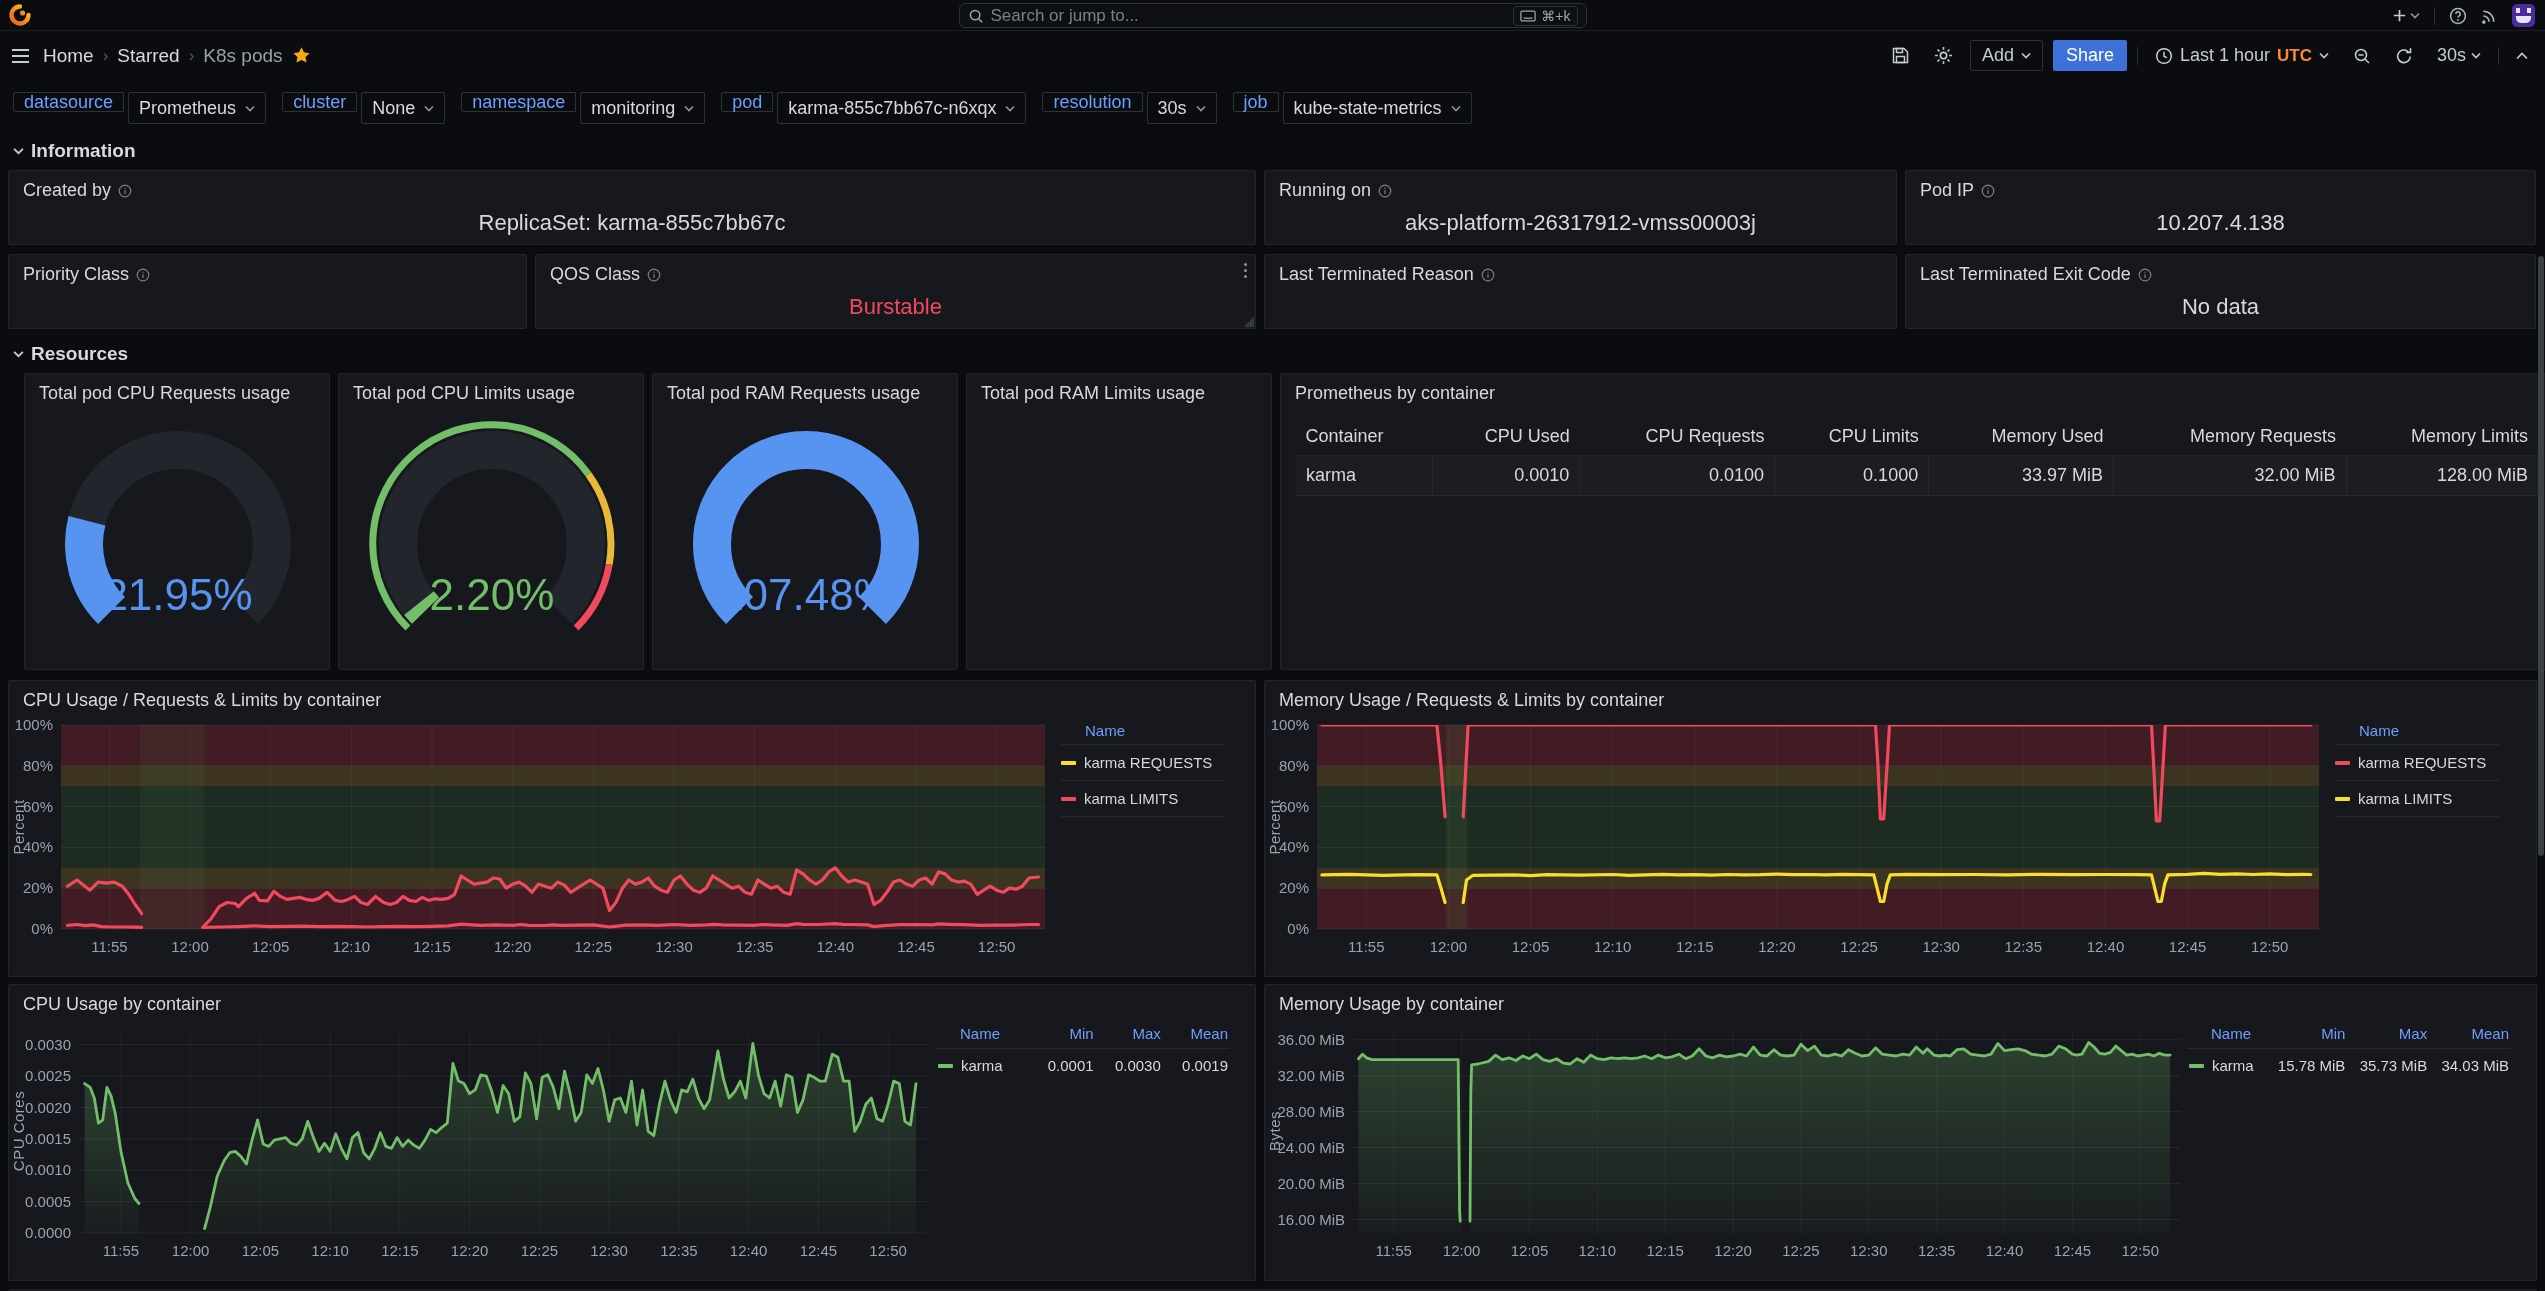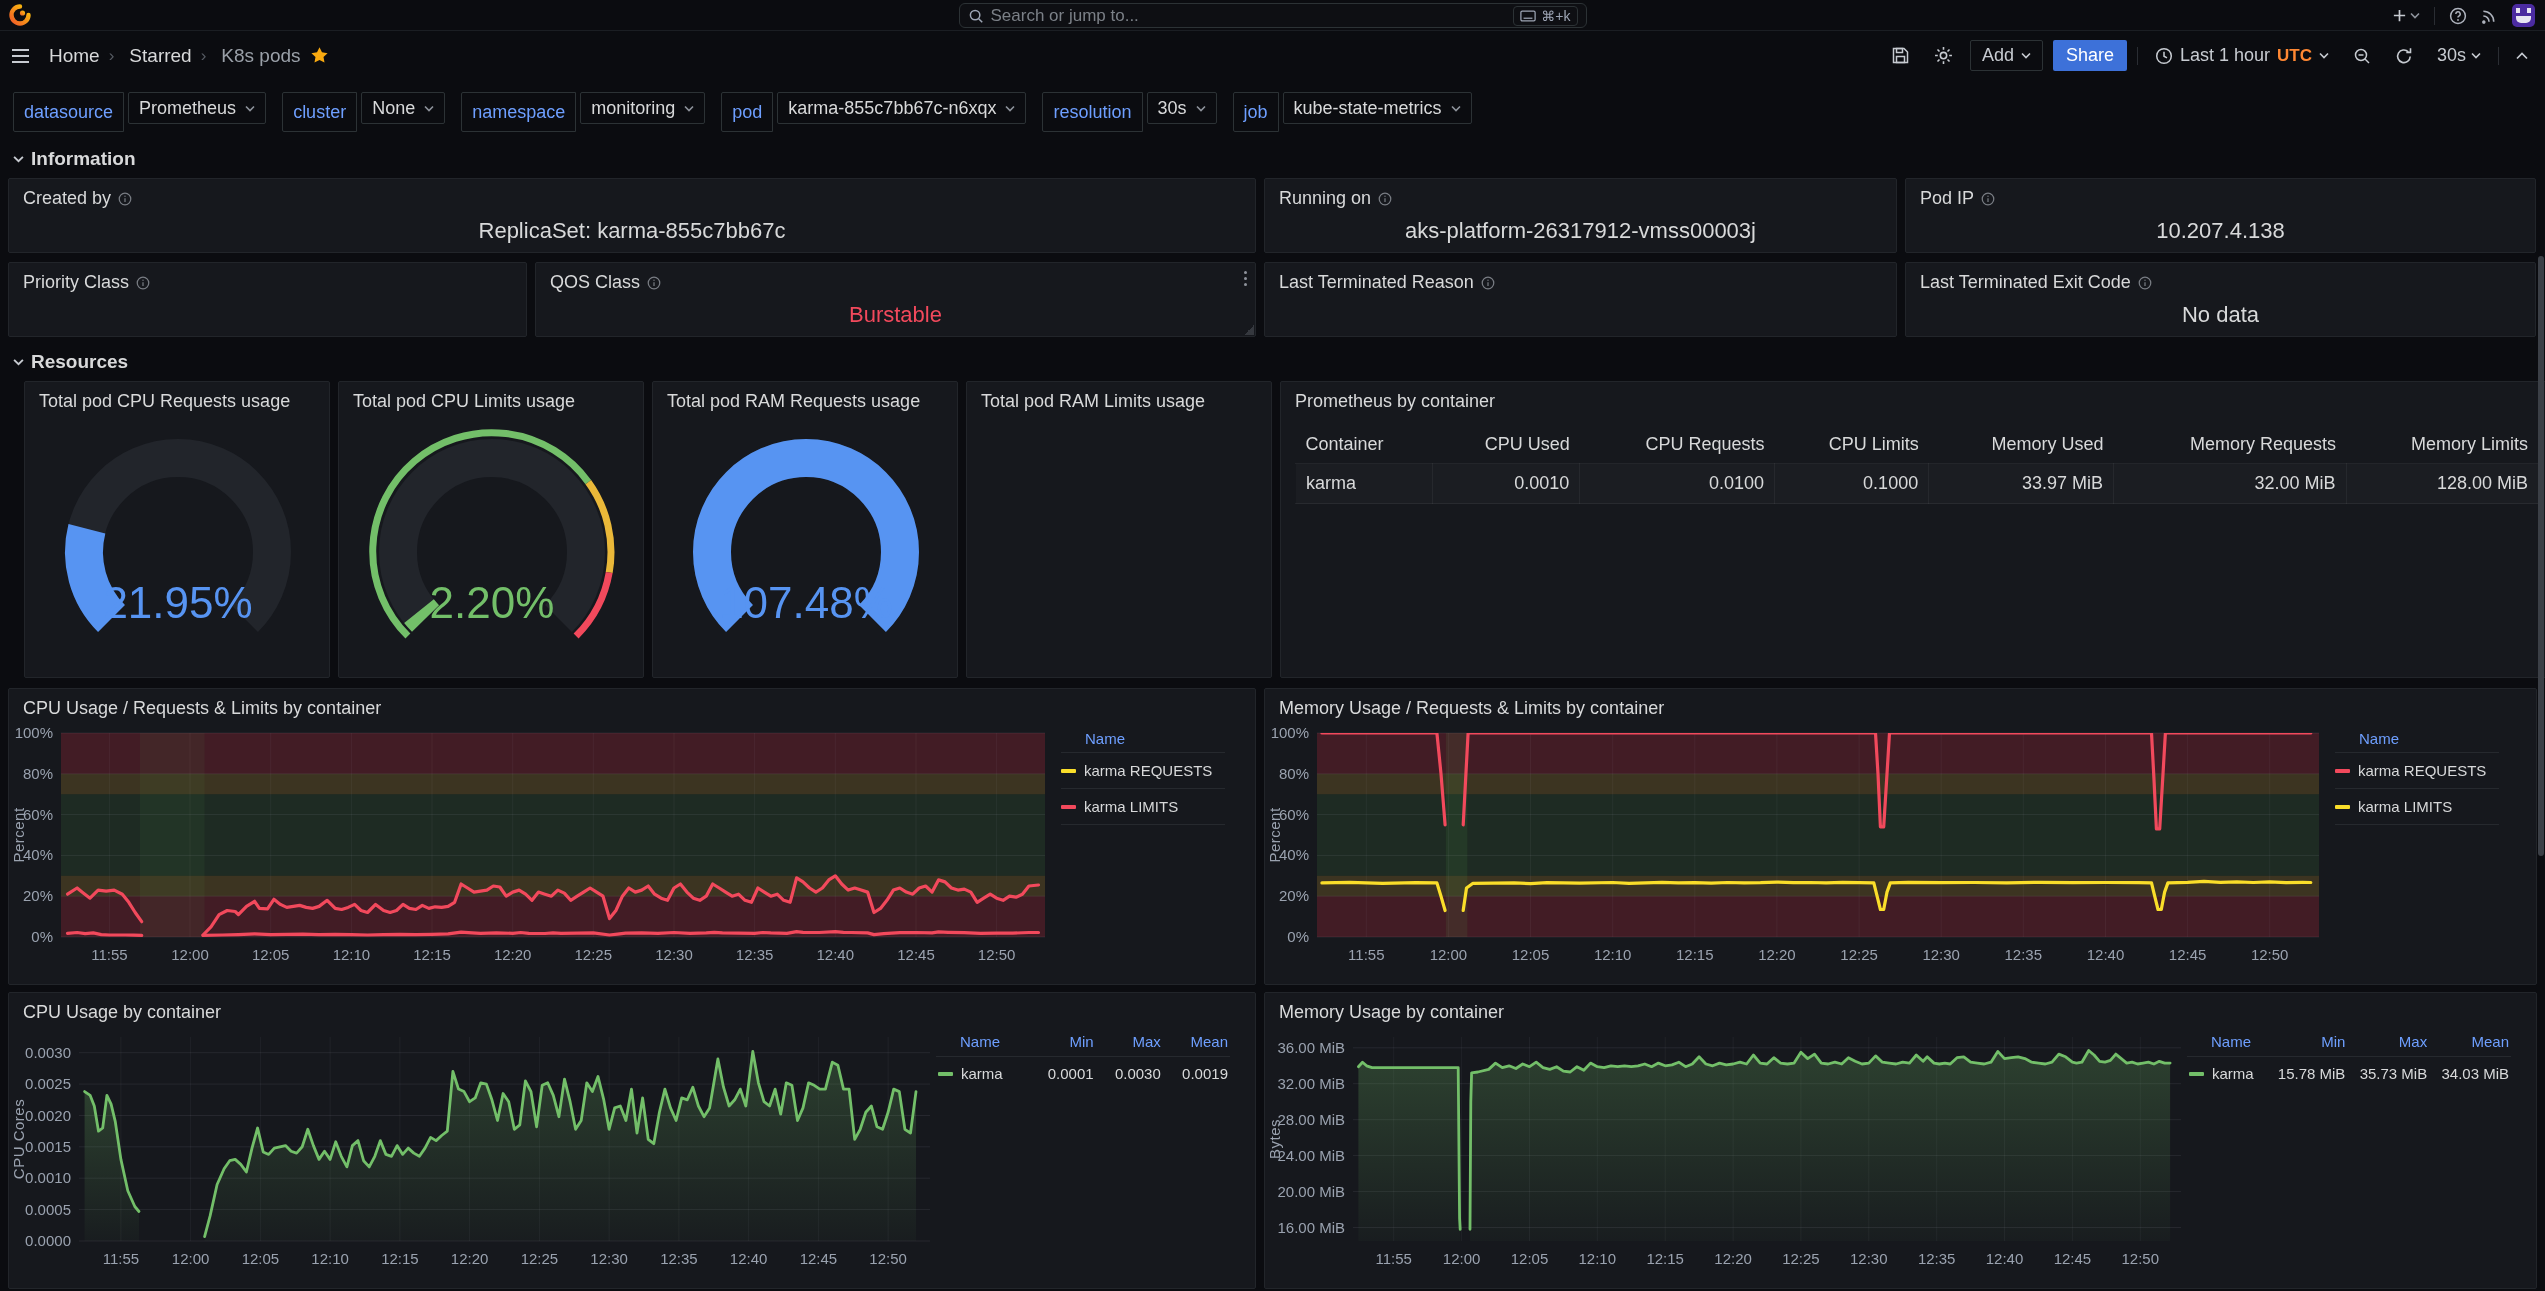--- a/index.html
+++ b/index.html
@@ -17,36 +17,36 @@
   .kbd { display:flex; align-items:center; gap:5px; border:1px solid #2c3235; border-radius:4px; padding:1px 6px; color:#9da5b4; font-size:14px; white-space:nowrap; }
   .nav-right { position:absolute; right:10px; top:0; height:31px; display:flex; align-items:center; gap:14px; }
   .icon-btn { display:flex; align-items:center; gap:3px; color:#aeb3bd; cursor:pointer; }
   .vdiv { width:1px; height:18px; background:#2a2d33; }
   .avatar { width:23px; height:23px; border-radius:5px; background:#4b2ba0; position:relative; overflow:hidden; }
   .avatar i { position:absolute; background:#e8e6f2; }
 
   
   .subnav { position:relative; height:49px; display:flex; align-items:center; padding:0 12px; }
   .crumbs { display:flex; align-items:center; gap:9px; font-size:19px; margin-left:14px; }
-  .crumb { color:#d8d9da; cursor:pointer;margin-left:6px; }
+  .crumb { color:#d8d9da; cursor:pointer; }
   .crumb.current { color:#9aa0a8; }
   .crumb-sep { color:#565b63; font-size:17px; }
   .subnav-right { position:absolute; right:10px; display:flex; align-items:center; gap:10px; }
   .tool-btn { display:flex; align-items:center; gap:7px; color:#c7cbd1; font-size:18px; padding:4px 7px; border-radius:2px; cursor:pointer; white-space:nowrap; }
   .btn-outline { border:1px solid #2c3235; padding:4px 11px; }
   .btn-primary { background:#3d71d9; color:#fff; padding:5px 13px; border-radius:2px; font-size:18px; cursor:pointer; }
   .utc { color:#ff8833; font-weight:700; font-size:17px; }
   .hamburger { display:flex; flex-direction:column; gap:4px; cursor:pointer; }
   .hamburger span { width:17px; height:2px; background:#c7cbd1; }
 
   
   .dash { padding:12px 8px 0 8px; }
   .pills { display:flex; gap:16px; flex-wrap:nowrap; margin-left:5px; }
   .pill { display:flex; }
-  .pill .plabel { border:1px solid #2c3235; border-radius:2px 0 0 2px; padding:4px 10px; font-size:18px; color:#6e9fff; height:40px; display:flex; align-items:center; }
+  .pill .plabel { border:1px solid #2c3235; border-radius:2px 0 0 2px; padding:4px 10px; font-size:18px; color:#6e9fff; height:20px; display:flex; align-items:center; }
   .pill .pvalue { border:1px solid #2c3235; margin-left:4px; border-radius:2px; padding:4px 10px; font-size:18px; color:#d8d9da; height:32px; display:flex; align-items:center; gap:9px; cursor:pointer; }
   .section-hdr { display:flex; align-items:center; gap:7px; margin:16px 0 8px 5px; font-size:19px; font-weight:700; color:#d8d9da; cursor:pointer; }
   .panel { background:#16181d; border:1px solid #22252a; border-radius:2px; position:relative; }
   .panel-title { font-size:18px; font-weight:500; color:#d8d9da; padding:9px 0 0 14px; display:flex; align-items:center; gap:7px; white-space:nowrap; overflow:hidden; }
   .info-value { display:flex; align-items:center; justify-content:center; font-size:22px; color:#d8d9da; height:40px; margin-top:2px; }
   .kebab { position:absolute; top:8px; right:8px; color:#8e939c; cursor:pointer; letter-spacing:0; line-height:5px; font-size:15px; display:flex; flex-direction:column; gap:3px; align-items:center;}
   .kebab b { width:3px; height:3px; border-radius:50%; background:#8e939c; }
   .resize-corner { position:absolute; right:1px; bottom:1px; width:10px; height:10px; background:linear-gradient(135deg, transparent 50%, #4a4e55 50%); opacity:.6; cursor:nwse-resize; }
 
   .row-info1 { display:grid; grid-template-columns:1248px 633px 631px; gap:9px 8px; margin-top:6px; }

